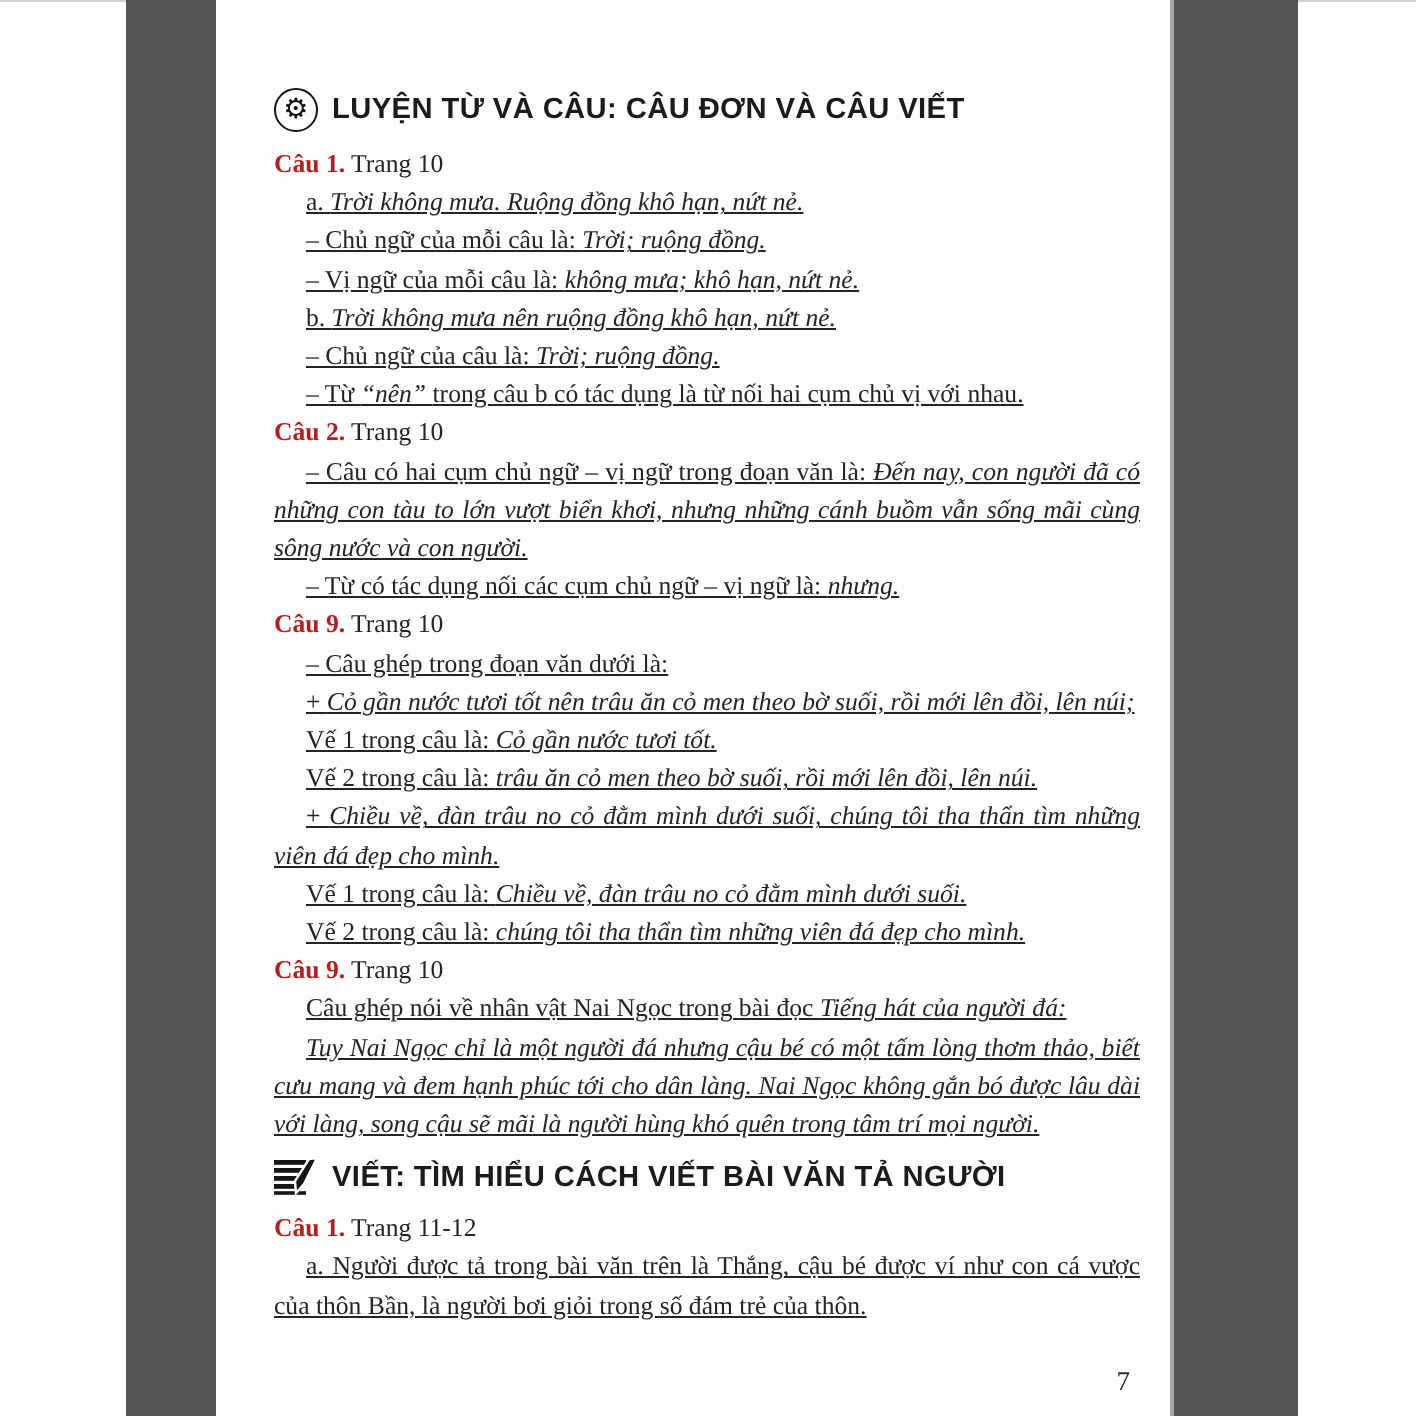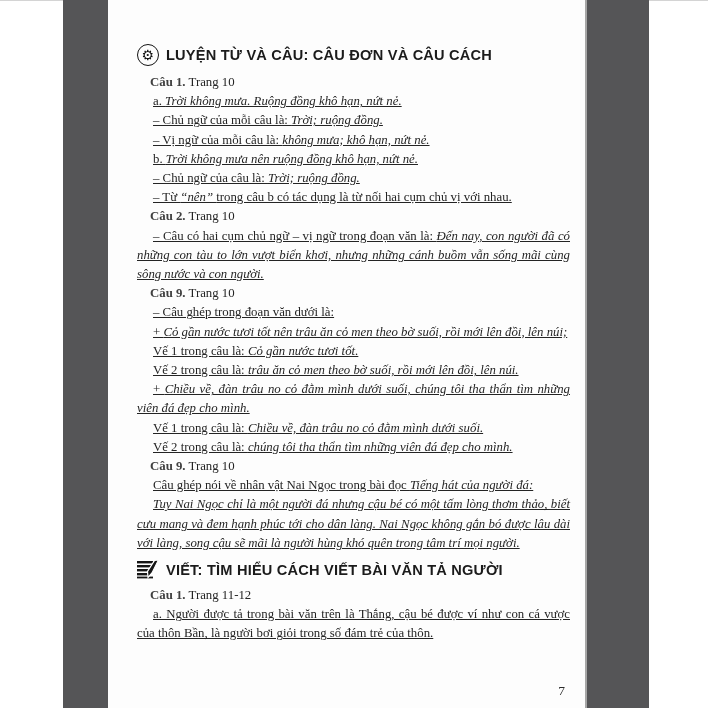--- a/index.html
+++ b/index.html
@@ -24,52 +24,53 @@
   .heading.second { margin-top:7px;align-items:center; }
   .icon-gear {
     flex:0 0 auto; width:20px; height:20px; border:1.7px solid #141414; border-radius:50%;
     display:inline-flex; align-items:center; justify-content:center;
     font-size:14px; line-height:1; color:#111;
     font-family:"DejaVu Sans",sans-serif;
   }
   .icon-memo { flex:0 0 auto; display:inline-flex; }
   p { margin:0; font-size:12.8px; line-height:19.2px; color:#242424; text-align:justify; }
   p.ex-title { text-align:left; }
-  p.ex-title b { color:#404040;margin-left:13px; }
+  p.ex-title b { color:#b91c1c; }
   p.para { text-indent:16px;text-decoration:underline; }
   .it { font-style:italic; }
   .page-number {
     position:absolute; top:683px; right:20px;
     font-size:13.5px; color:#2a2a2a;
   }
 </style>
 </head>
 <body>
 
 <div class="topline"></div>
 <div class="bar bar-left"></div>
 <div class="bar bar-right"></div>
 
 <div class="page">
 
   <div class="heading">
     <span class="icon-gear">⚙</span>
-    <span>LUYỆN TỪ VÀ CÂU: CÂU ĐƠN VÀ CÂU CÁCH</span>
+    <span>LUYỆN TỪ VÀ CÂU: CÂU ĐƠN VÀ CÂU VIẾT</span>
   </div>
 
   <div id="grammar-body">
       <p class="ex-title"><b>Câu 1.</b> Trang 10</p>
       <p class="para"><span>a. </span><span class="it">Trời không mưa. Ruộng đồng khô hạn, nứt nẻ.</span></p>
       <p class="para"><span>– Chủ ngữ của mỗi câu là: </span><span class="it">Trời; ruộng đồng.</span></p>
       <p class="para"><span>– Vị ngữ của mỗi câu là: </span><span class="it">không mưa; khô hạn, nứt nẻ.</span></p>
       <p class="para"><span>b. </span><span class="it">Trời không mưa nên ruộng đồng khô hạn, nứt nẻ.</span></p>
       <p class="para"><span>– Chủ ngữ của câu là: </span><span class="it">Trời; ruộng đồng.</span></p>
       <p class="para"><span>– Từ </span><span class="it">“nên” </span><span>trong câu b có tác dụng là từ nối hai cụm chủ vị với nhau.</span></p>
       <p class="ex-title"><b>Câu 2.</b> Trang 10</p>
       <p class="para"><span>– Câu có hai cụm chủ ngữ – vị ngữ trong đoạn văn là: </span><span class="it">Đến nay, con người đã có những con tàu to lớn vượt biển khơi, nhưng những cánh buồm vẫn sống mãi cùng sông nước và con người.</span></p>
+      <p class="para"><span>– Từ có tác dụng nối các cụm chủ ngữ – vị ngữ là: </span><span class="it">nhưng.</span></p>
       <p class="ex-title"><b>Câu 9.</b> Trang 10</p>
       <p class="para"><span>– Câu ghép trong đoạn văn dưới là:</span></p>
       <p class="para"><span>+ </span><span class="it">Cỏ gần nước tươi tốt nên trâu ăn cỏ men theo bờ suối, rồi mới lên đồi, lên núi;</span></p>
       <p class="para"><span>Vế 1 trong câu là: </span><span class="it">Cỏ gần nước tươi tốt.</span></p>
       <p class="para"><span>Vế 2 trong câu là: </span><span class="it">trâu ăn cỏ men theo bờ suối, rồi mới lên đồi, lên núi.</span></p>
       <p class="para"><span>+ </span><span class="it">Chiều về, đàn trâu no cỏ đằm mình dưới suối, chúng tôi tha thẩn tìm những viên đá đẹp cho mình.</span></p>
       <p class="para"><span>Vế 1 trong câu là: </span><span class="it">Chiều về, đàn trâu no cỏ đằm mình dưới suối.</span></p>
       <p class="para"><span>Vế 2 trong câu là: </span><span class="it">chúng tôi tha thẩn tìm những viên đá đẹp cho mình.</span></p>
       <p class="ex-title"><b>Câu 9.</b> Trang 10</p>
       <p class="para"><span>Câu ghép nói về nhân vật Nai Ngọc trong bài đọc </span><span class="it">Tiếng hát của người đá:</span></p>

